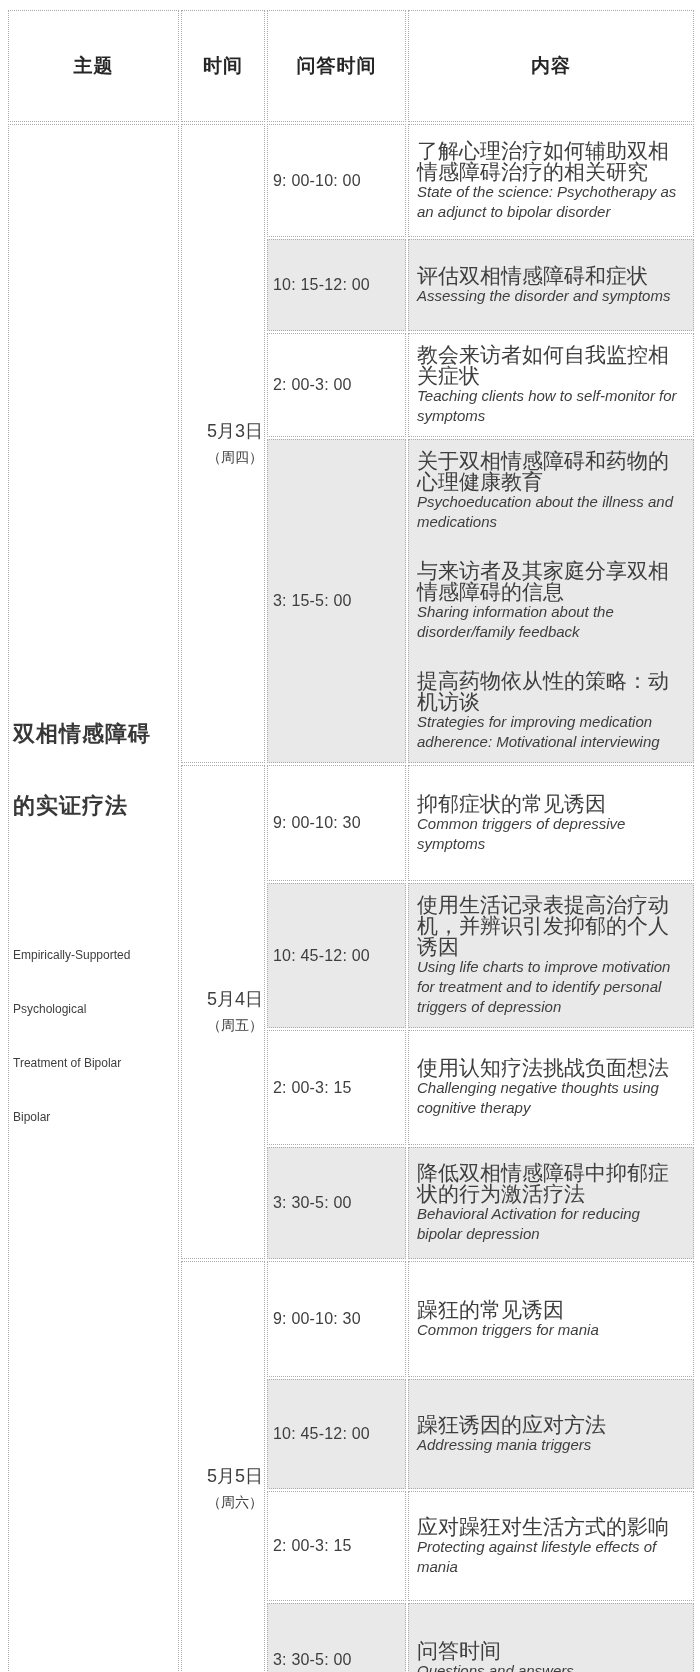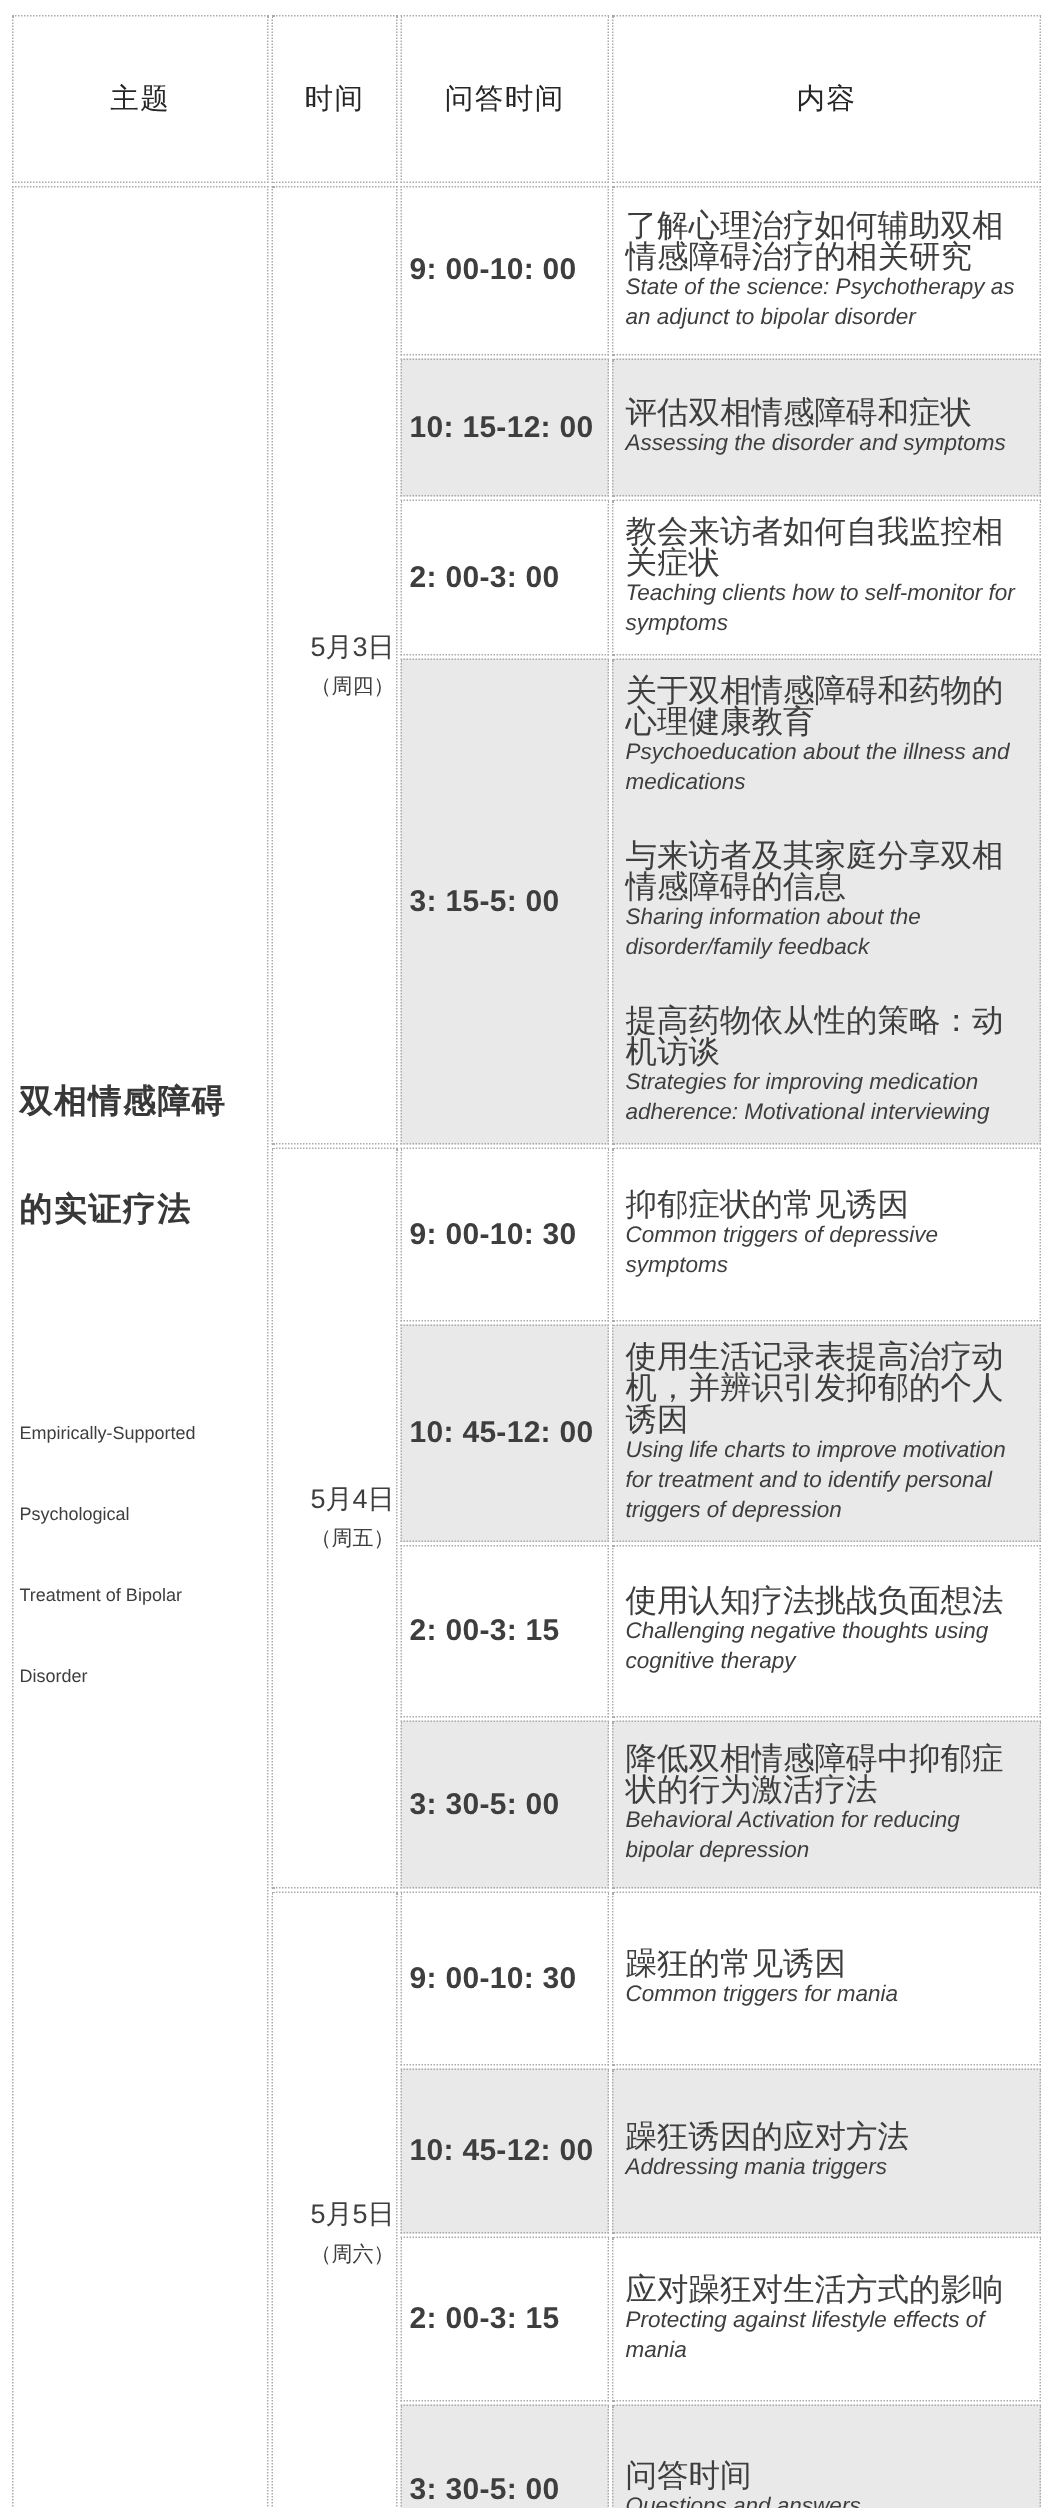--- a/index.html
+++ b/index.html
@@ -26,21 +26,21 @@
   td, th {
     border: 1px dotted var(--border, #ababab);
     vertical-align: middle;
     box-sizing: border-box;
     background: #ffffff;
     overflow: hidden;
   }
   th.header-cell {
     height: 112px;
     font-size: 19px;
-    font-weight: normal;
+    font-weight: bold;
     color: #262626;
     text-align: center;
     letter-spacing: 1px;
   }
   
   td.topic-cell {
     padding-left: 4px;
     vertical-align: middle;
   }
   .topic-zh p {
@@ -59,24 +59,23 @@
     line-height: 54px;
     color: #3e3e3e;
     white-space: nowrap;
   }
   
   td.day-cell { text-align: right; }
   td.day-cell .date    { margin: 0; font-size: 18px; line-height: 27px; }
   td.day-cell .weekday { margin: 0; font-size: 14px; line-height: 25px; }
   
   td.time-cell {
-    font-size: 20px;
+    font-size: 16px;
     padding: 2px 2px 2px 5px;
     letter-spacing: 0.2px;
-    font-weight: bold;
   }
   
   td.content-cell { padding: 10px 8px 10px 8px; }
   .content-cell p { margin: 0; }
   .content-cell .zh { font-size: 21px; line-height: 21px; }
   .content-cell .en { font-size: 15px; line-height: 20px; font-style: italic; }
   .block + .block { margin-top: 28px; }
   td.shaded { background: var(--shaded-bg, #e9e9e9); }
 </style>
 </head>
@@ -102,21 +101,21 @@
     <tr>
       <td class="topic-cell" rowspan="12">
         <div class="topic-zh">
           <p>双相情感障碍</p>
           <p>的实证疗法</p>
         </div>
         <div class="topic-en">
           <p>Empirically-Supported</p>
           <p>Psychological</p>
           <p>Treatment of Bipolar</p>
-          <p>Disorder</p>
+          <p>Bipolar</p>
         </div>
       </td>
       <td class="day-cell" rowspan="4">
         <p class="date">5月3日</p>
         <p class="weekday">（周四）</p>
       </td>
       <td class="time-cell" style="height:113px">9: 00-10: 00</td>
       <td class="content-cell">
         <div class="block">
           <p class="zh">了解心理治疗如何辅助双相情感障碍治疗的相关研究</p>

